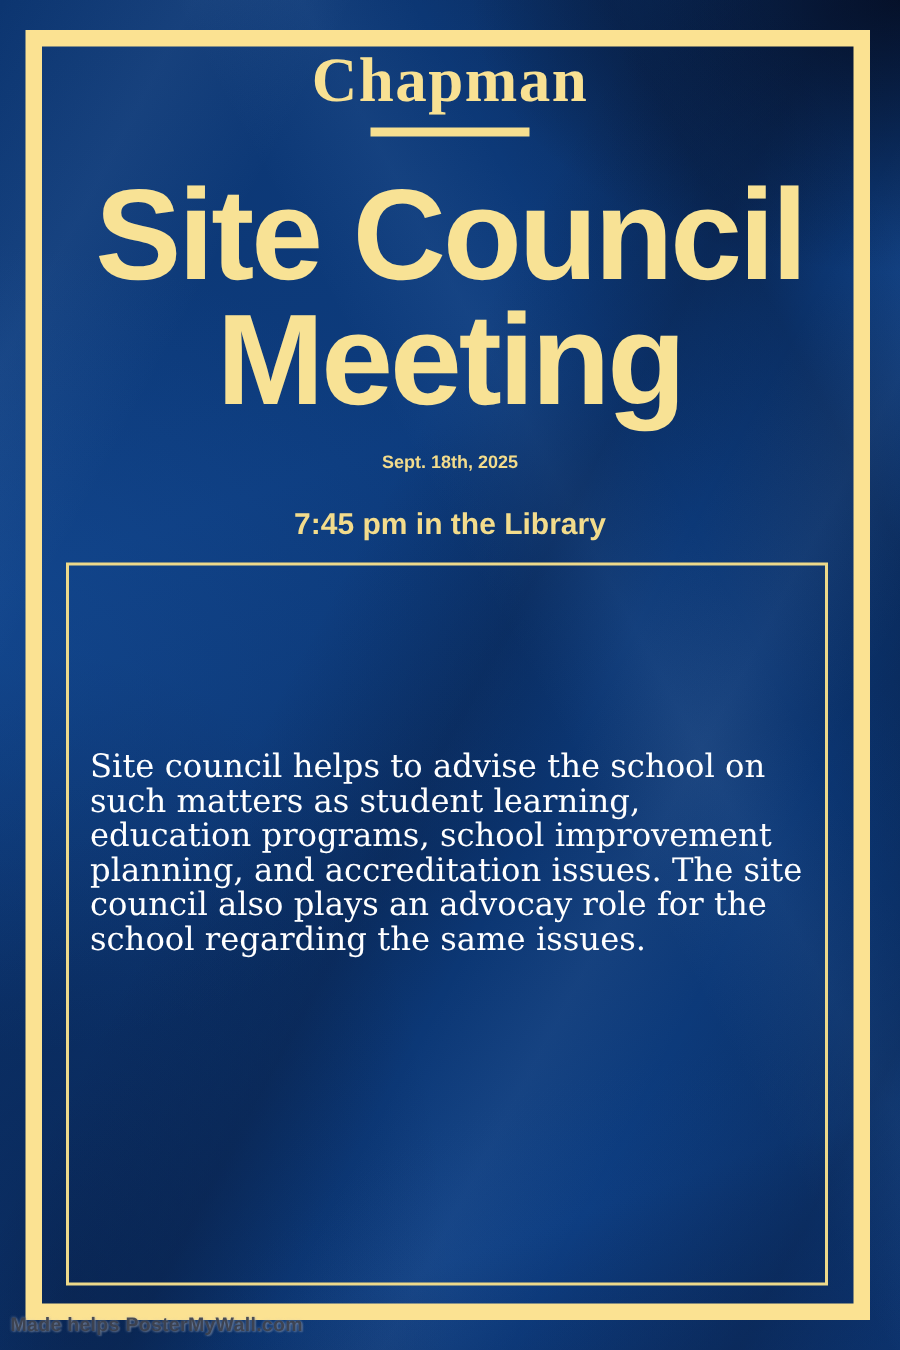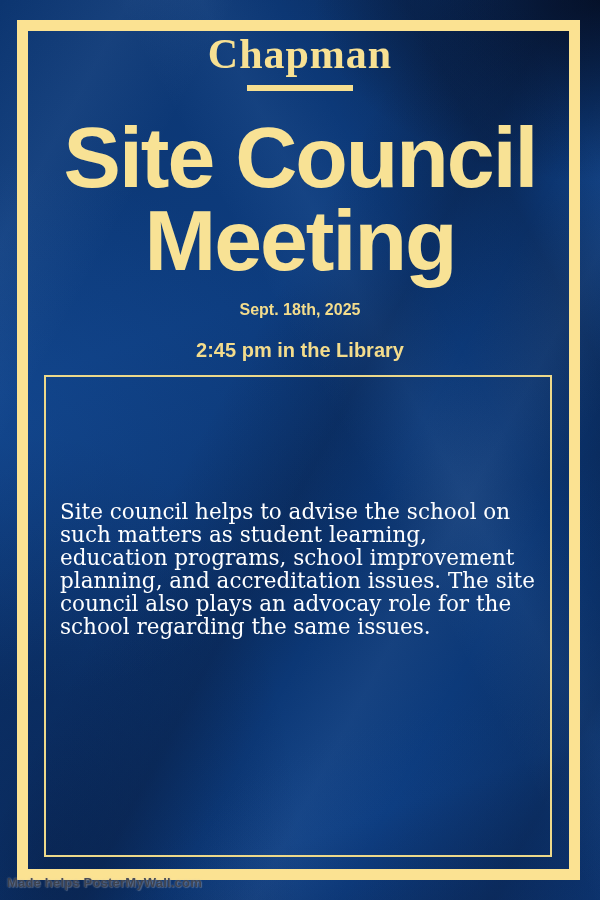--- a/index.html
+++ b/index.html
@@ -58,21 +58,21 @@
     font-size: 86px;
     line-height: 0.97;
     letter-spacing: -2px;
     color: #f8e295;
   }
   .title span { display: block; }
   .date-line {
     position: absolute; top: 301px; left: 0; width: 600px;
     text-align: center;
     font-weight: bold;
-    font-size: 16px;
+    font-size: 12px;
     color: #f3dc8c;
   }
   .time-line {
     position: absolute; top: 339px; left: 0; width: 600px;
     text-align: center;
     font-weight: bold;
     font-size: 20px;
     color: #f3dc8c;
   }
   .desc-box {
@@ -110,20 +110,20 @@
 
   <div class="underline"></div>
 
   <div class="title">
     <span>Site Council</span>
     <span>Meeting</span>
   </div>
 
   <div class="date-line">Sept. 18th, 2025</div>
 
-  <div class="time-line">2:45 pm in the Library</div>
+  <div class="time-line">7:45 pm in the Library</div>
 
   <div class="desc-box"></div>
 
   <p class="desc">Site council helps to advise the school on such matters as student learning, education programs, school improvement planning, and accreditation  issues.  The site council also plays an advocay role for the school regarding the same issues.</p>
 
   <div class="watermark">Made helps PosterMyWall.com</div>
 </div>
 
 </body></html>

